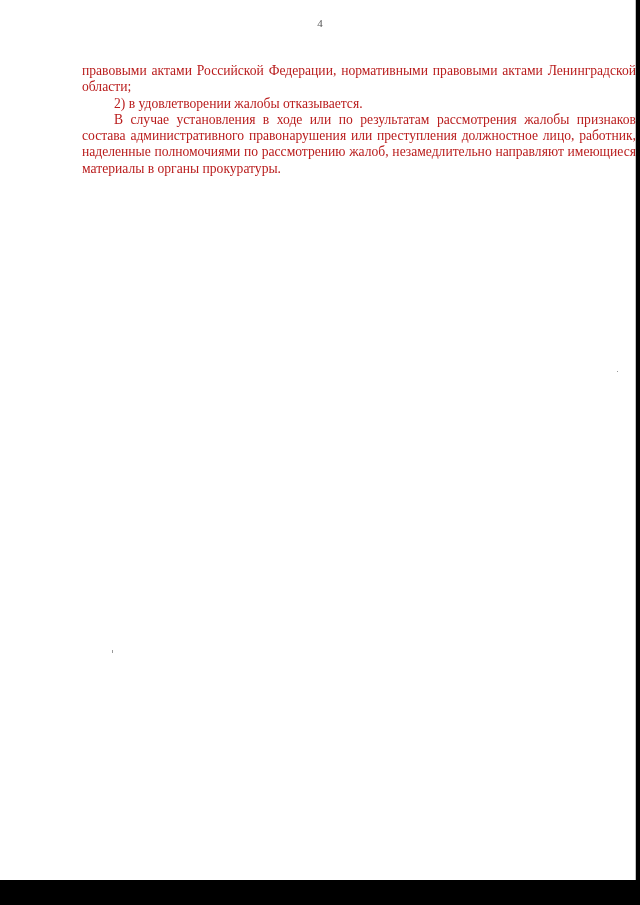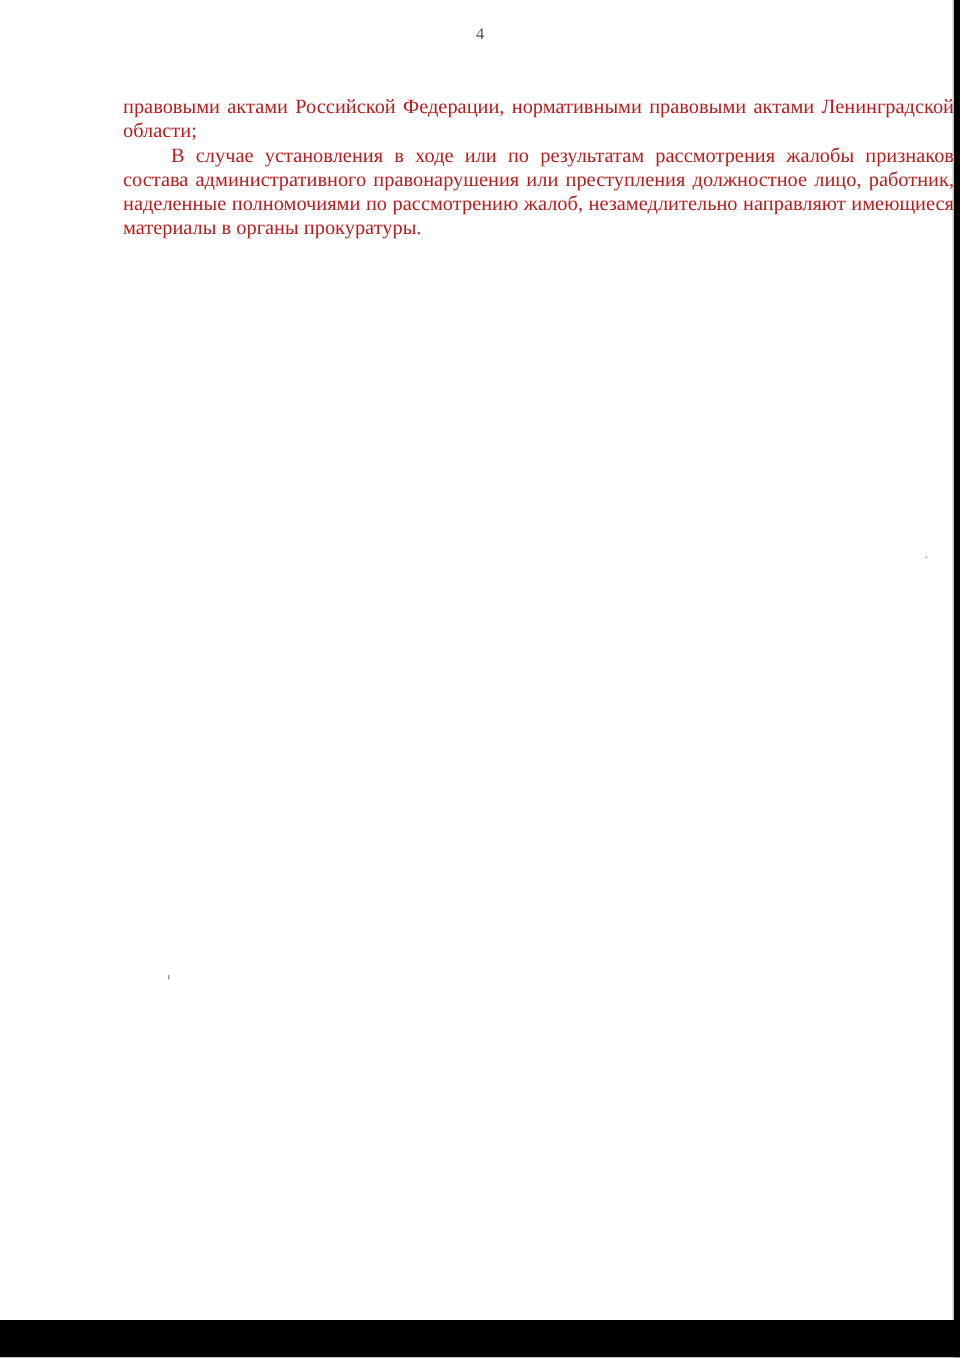--- a/index.html
+++ b/index.html
@@ -34,20 +34,21 @@
   }
 </style>
 </head>
 <body>
 
 <div class="page">
   <div class="page-number">4</div>
 
   <div class="body-text">
     <p class="para">правовыми актами Российской Федерации, нормативными правовыми актами Ленинградской области;</p>
+    <p class="para indent">2) в удовлетворении жалобы отказывается.</p>
     <p class="para indent">В случае установления в ходе или по результатам рассмотрения жалобы признаков состава административного правонарушения или преступления должностное лицо, работник, наделенные полномочиями по рассмотрению жалоб, незамедлительно направляют имеющиеся материалы в органы прокуратуры.</p>
   </div>
 
   <div class="speck" style="left:112px; top:650px;"></div>
   <div class="speck" style="left:617px; top:371px; height:1px;"></div>
 
   <div class="scan-edge-right-gray"></div>
   <div class="scan-edge-right"></div>
   <div class="scan-edge-bottom"></div>
 </div>

